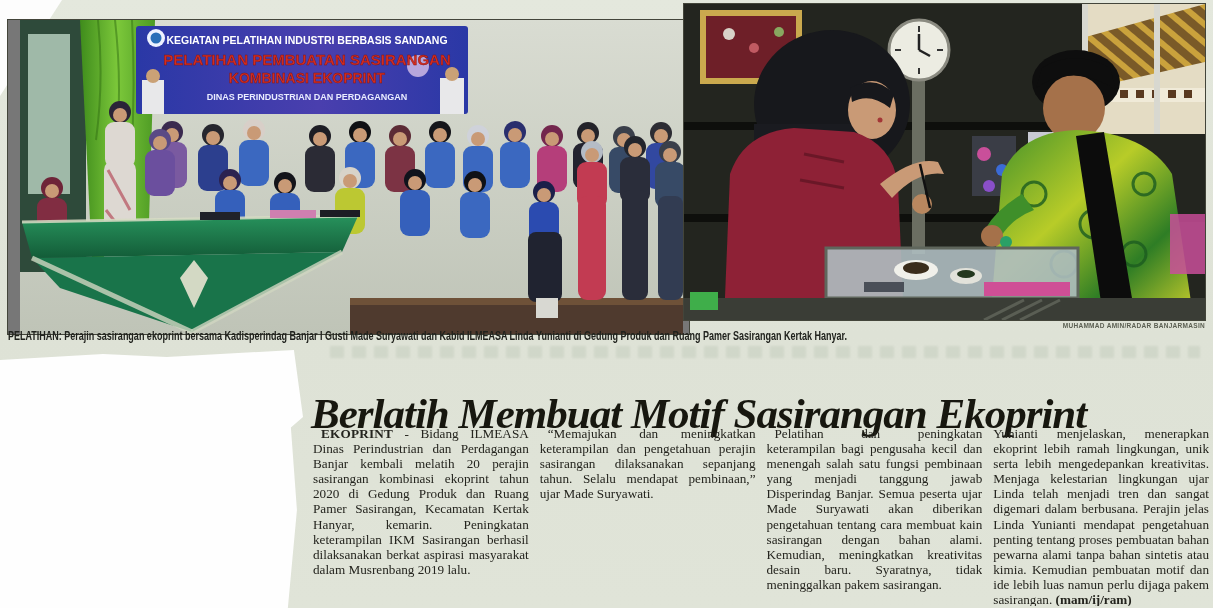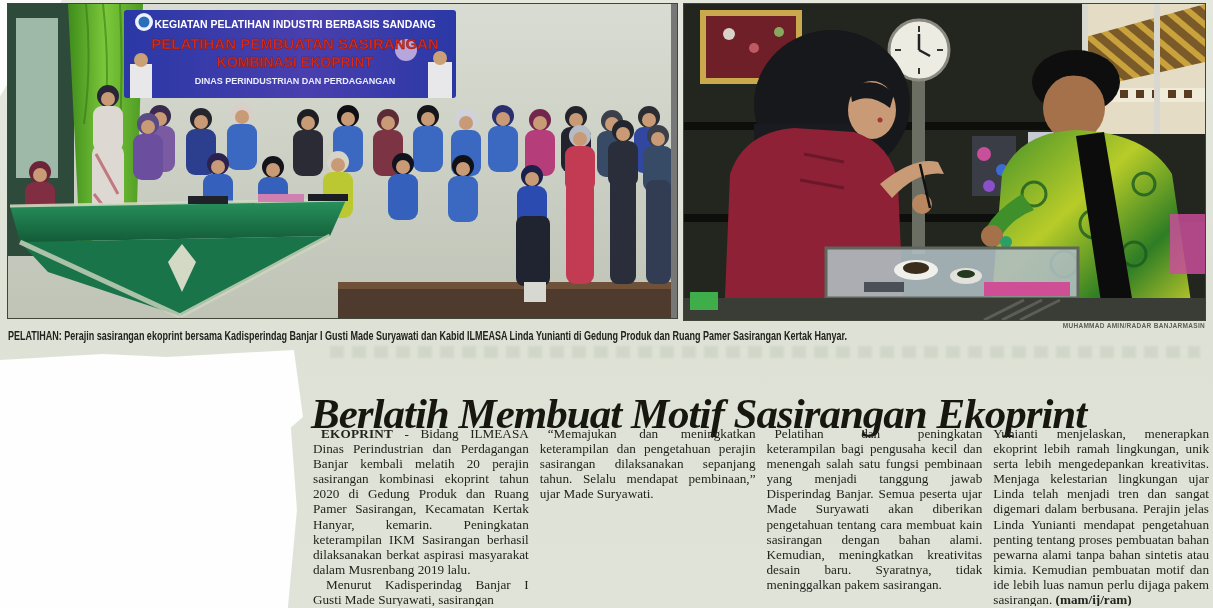--- a/index.html
+++ b/index.html
@@ -15,21 +15,21 @@
     position:absolute;left:0;top:350px;width:303px;height:258px;
     background:#fefefe;
     clip-path:polygon(0 10px,34% 4px,55% 7px,97% 0,100% 26%,96% 30%,98% 62%,95% 100%,0 100%);
   }
   .white-corner{
     position:absolute;left:0;top:0;width:70px;height:100px;background:#fdfdfd;
     clip-path:polygon(0 0,62px 0,0 96px);
   }
   .photo{position:absolute;outline:1px solid #43453a;background:#777;}
   .photo svg{display:block;}
-  #photo-left{left:8px;top:4px;width:669px;height:314px;}
+  #photo-left{left:8px;top:20px;width:669px;height:314px;padding-left:12px;}
   #photo-right{left:684px;top:4px;width:521px;height:316px;}
   .credit{
     position:absolute;left:960px;top:322px;width:245px;
     text-align:right;font-family:"Liberation Sans",sans-serif;
     font-size:6.5px;font-weight:bold;color:#5c6053;letter-spacing:.3px;
   }
   .caption{
     position:absolute;left:8px;top:329px;width:1205px;
     font-family:"Liberation Sans",sans-serif;font-weight:bold;
     font-size:12px;color:#20221d;white-space:nowrap;
@@ -307,21 +307,20 @@
 
   <div class="caption"><span>PELATIHAN:</span><span> Perajin sasirangan ekoprint bersama Kadisperindag Banjar I Gusti Made Suryawati dan Kabid ILMEASA Linda Yunianti di Gedung Produk dan Ruang Pamer Sasirangan Kertak Hanyar.</span></div>
 
   <div class="bleed"></div>
 
   <h1 class="headline">Berlatih Membuat Motif Sasirangan Ekoprint</h1>
 
   <div class="body-cols">
     <div class="col">
       <p class="indent-sm"><b class="lead">EKOPRINT</b><span> - Bidang ILMEASA Dinas Perindustrian dan Perdagangan Banjar kembali melatih 20 perajin sasirangan kombinasi ekoprint tahun 2020 di Gedung Produk dan Ruang Pamer Sasirangan, Kecamatan Kertak Hanyar, kemarin. Peningkatan keterampilan IKM Sasirangan berhasil dilaksanakan berkat aspirasi masyarakat dalam Musrenbang 2019 lalu.</span></p>
-      <p class="indent">Menurut Kadisperindag Banjar I Gusti Made Suryawati, sasirangan</p>
     </div>
     <div class="col">
       <p class="indent-sm">“Memajukan dan meningkatkan keterampilan dan pengetahuan perajin sasirangan dilaksanakan sepanjang tahun. Selalu mendapat pembinaan,” ujar Made Suryawati.</p>
     </div>
     <div class="col">
       <p class="indent-sm">Pelatihan dan peningkatan keterampilan bagi pengusaha kecil dan menengah salah satu fungsi pembinaan yang menjadi tanggung jawab Disperindag Banjar. Semua peserta ujar Made Suryawati akan diberikan pengetahuan tentang cara membuat kain sasirangan dengan bahan alami. Kemudian, meningkatkan kreativitas desain baru. Syaratnya, tidak meninggalkan pakem sasirangan.</p>
     </div>
     <div class="col">
       <p><span>Yunianti menjelaskan, menerapkan ekoprint lebih ramah lingkungan, unik serta lebih mengedepankan kreativitas. Menjaga kelestarian lingkungan ujar Linda telah menjadi tren dan sangat digemari dalam berbusana. Perajin jelas Linda Yunianti mendapat pengetahuan penting tentang proses pembuatan bahan pewarna alami tanpa bahan sintetis atau kimia. Kemudian pembuatan motif dan ide lebih luas namun perlu dijaga pakem sasirangan. </span><b>(mam/ij/ram)</b></p>
     </div>

